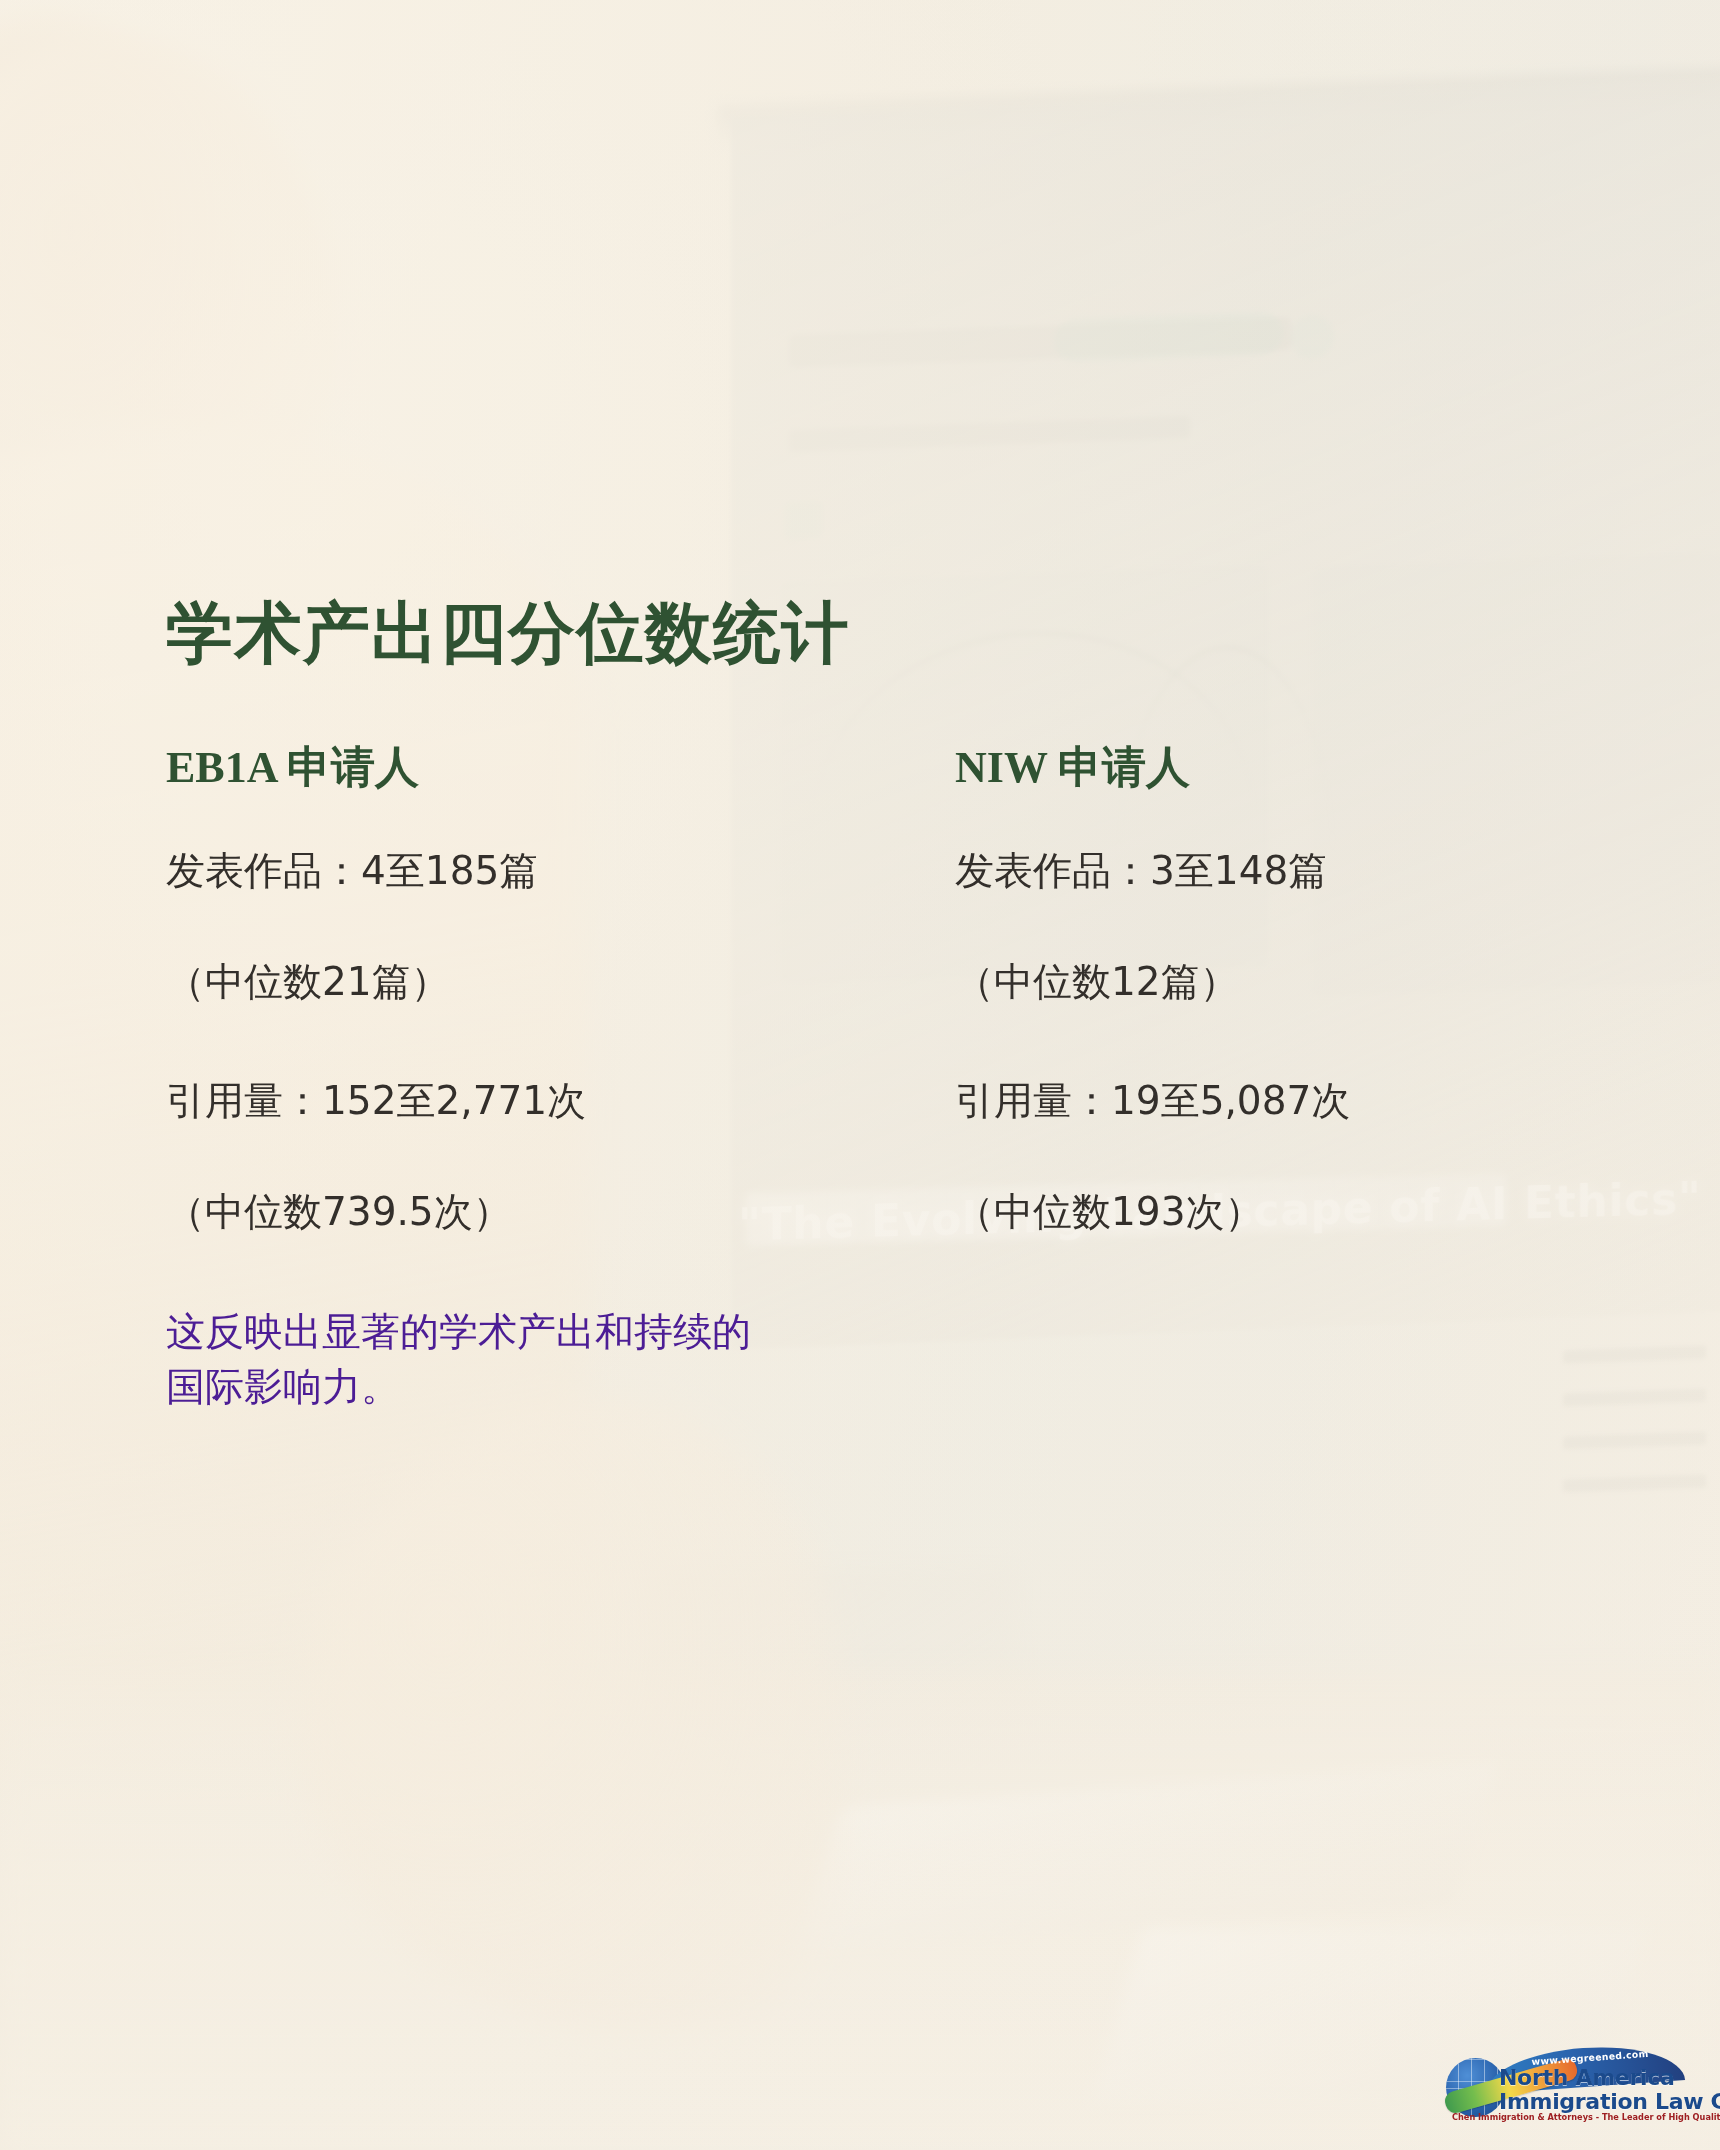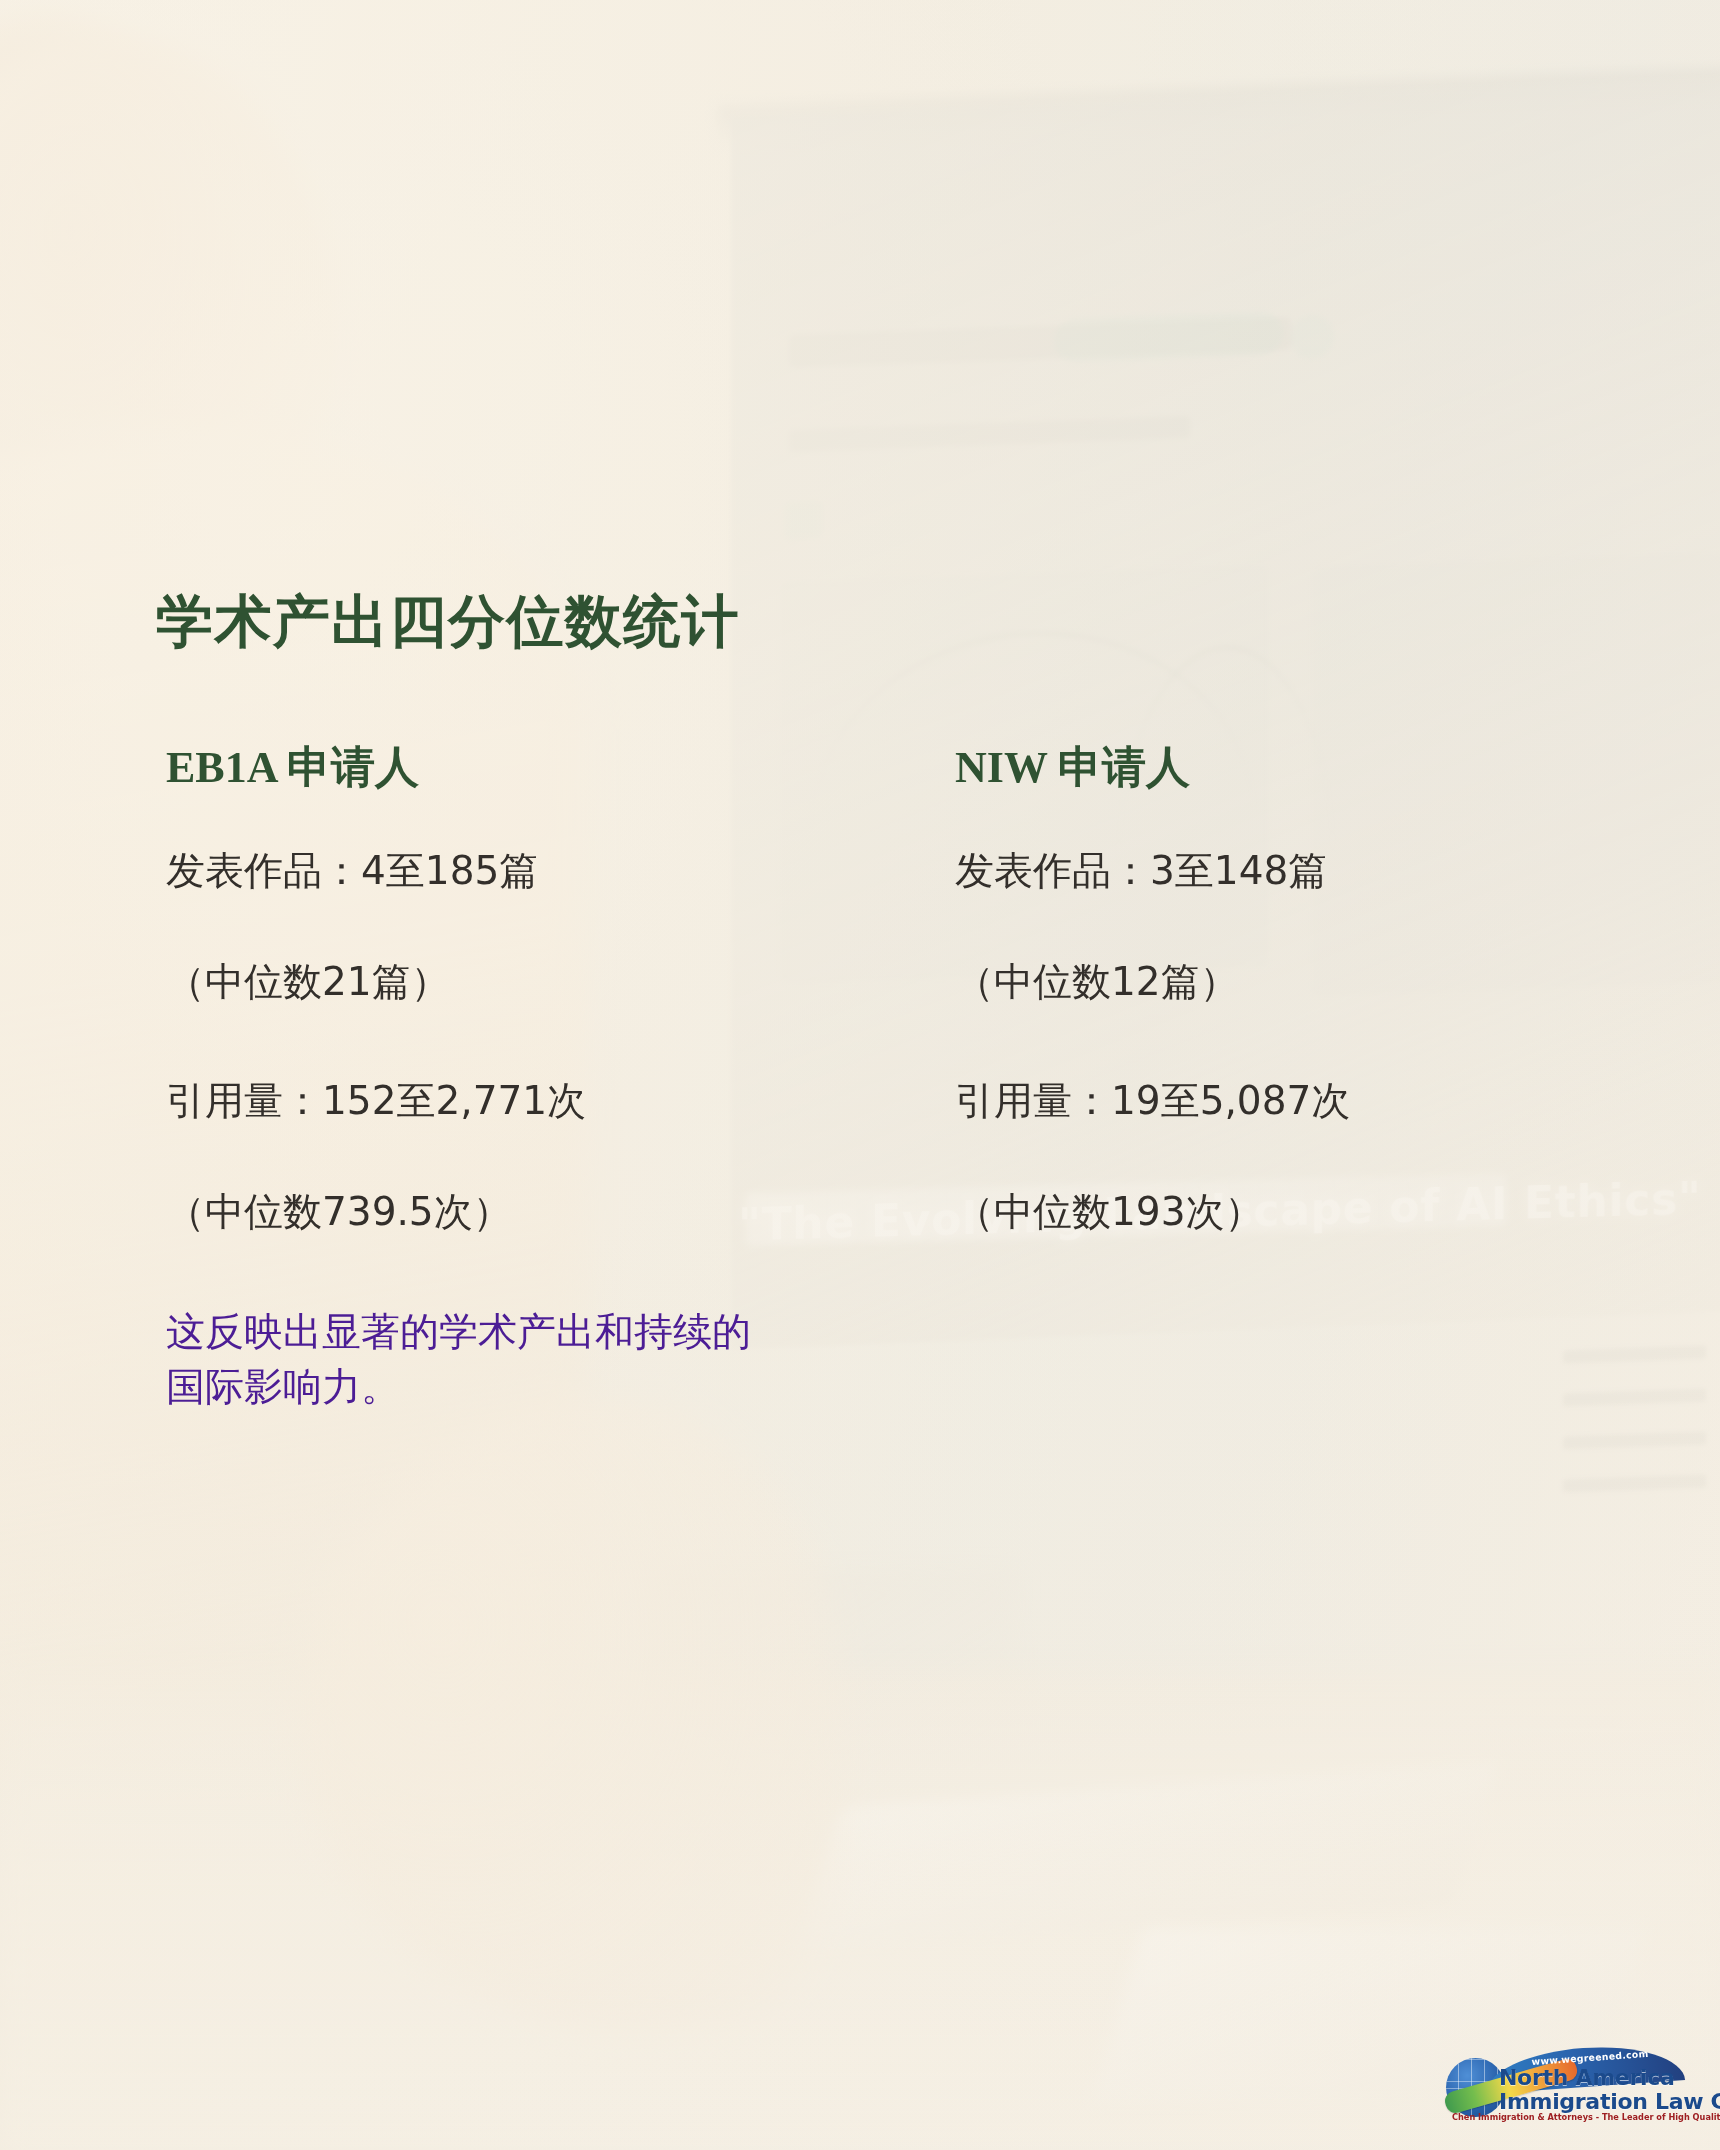--- a/index.html
+++ b/index.html
@@ -154,22 +154,22 @@
   }
   .bg-veil2{
     position:absolute;inset:0;
     background:radial-gradient(ellipse at 18% 22%,rgba(250,244,232,.55) 0%,rgba(246,240,228,.18) 48%,rgba(238,233,222,.12) 100%);
   }
 
   
   .content{position:absolute;inset:0;}
 
   .page-title{
-    position:absolute;left:156px;top:552px;
-    font-size:57px;line-height:1.1;
+    position:absolute;left:166px;top:552px;
+    font-size:67px;line-height:1.1;
     color:#2f5232;
     font-family:"DejaVu Sans","Liberation Sans",sans-serif;
     letter-spacing:1.4px;
     white-space:nowrap;
   }
 
   .columns{
     position:absolute;left:0;top:738px;width:1721px;
     display:flex;
   }

